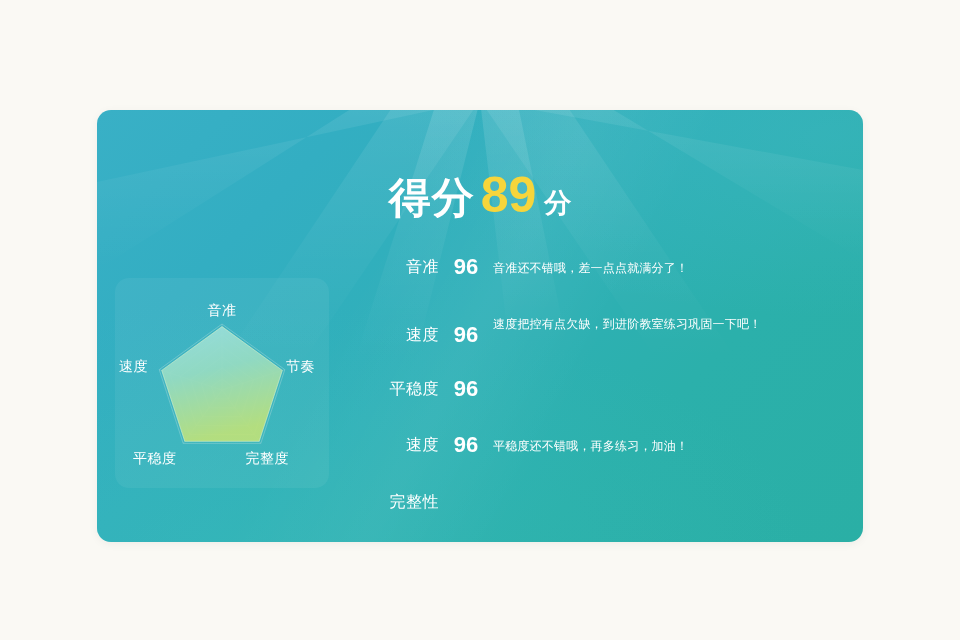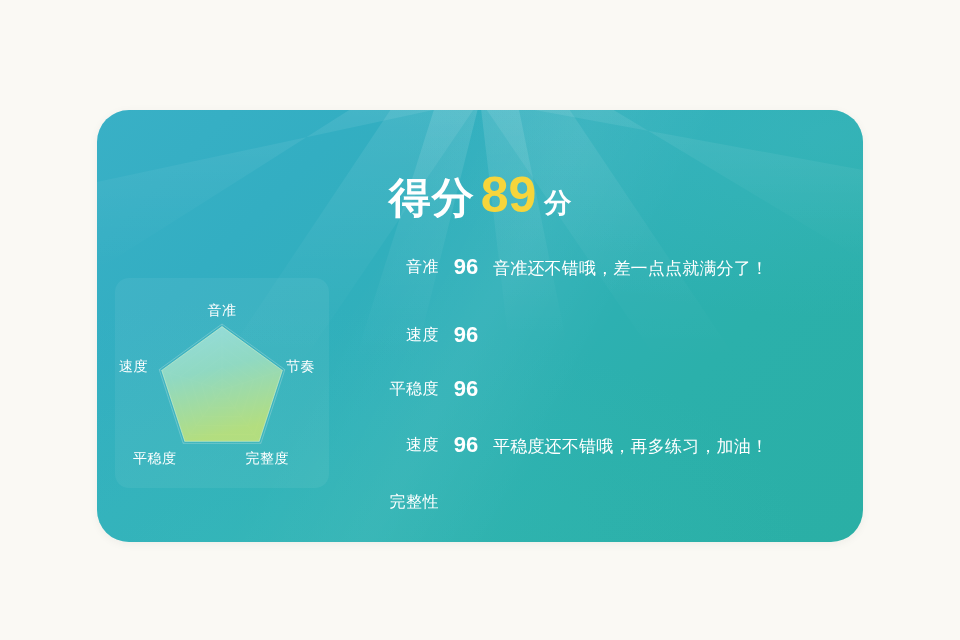--- a/index.html
+++ b/index.html
@@ -20,21 +20,21 @@
     height: 640px;
   }
 
   
   #score-card {
     position: absolute;
     left: 97px;
     top: 110px;
     width: 766px;
     height: 432px;
-    border-radius: 32px;
+    border-radius: 14px;
     overflow: hidden;
     background: linear-gradient(135deg, #39b0c6 0%, #33aec2 22%, #2fb0b8 48%, #2bb0ab 72%, #2aafa5 100%);
     box-shadow: 0 2px 10px rgba(0,0,0,0.05);
   }
 
   
   .wash {
     position: absolute;
     inset: 0;
     pointer-events: none;
@@ -146,21 +146,21 @@
     width: 54px;
     flex: 0 0 54px;
     text-align: center;
     font-size: 22px;
     font-weight: bold;
     color: #ffffff;
     line-height: 22px;
   }
   .m-desc {
     flex: 1 1 auto;
-    font-size: 17px;
+    font-size: 12px;
     color: #ffffff;
     line-height: 25px;
     letter-spacing: 0.2px;
   }
   .metric-row.r0 { top: 0px; }
   .metric-row.r1 { top: 56px; }
   .metric-row.r2 { top: 122px; }
   .metric-row.r3 { top: 178px; }
   .metric-row.r4 { top: 235px; flex-direction: column; }
   .metric-row.r1 .m-label,
@@ -237,20 +237,21 @@
 
     <div id="metrics">
       <div class="metric-row r0">
         <div class="m-label">音准</div>
         <div class="m-score">96</div>
         <div class="m-desc">音准还不错哦，差一点点就满分了！</div>
       </div>
       <div class="metric-row r1">
         <div class="m-label">速度</div>
         <div class="m-score">96</div>
+        <div class="m-desc">速度把控有点欠缺，到进阶教室练习巩固一下吧！</div>
       </div>
       <div class="metric-row r2">
         <div class="m-label">平稳度</div>
         <div class="m-score">96</div>
       </div>
       <div class="metric-row r3">
         <div class="m-label">速度</div>
         <div class="m-score">96</div>
         <div class="m-desc">平稳度还不错哦，再多练习，加油！</div>
       </div>

